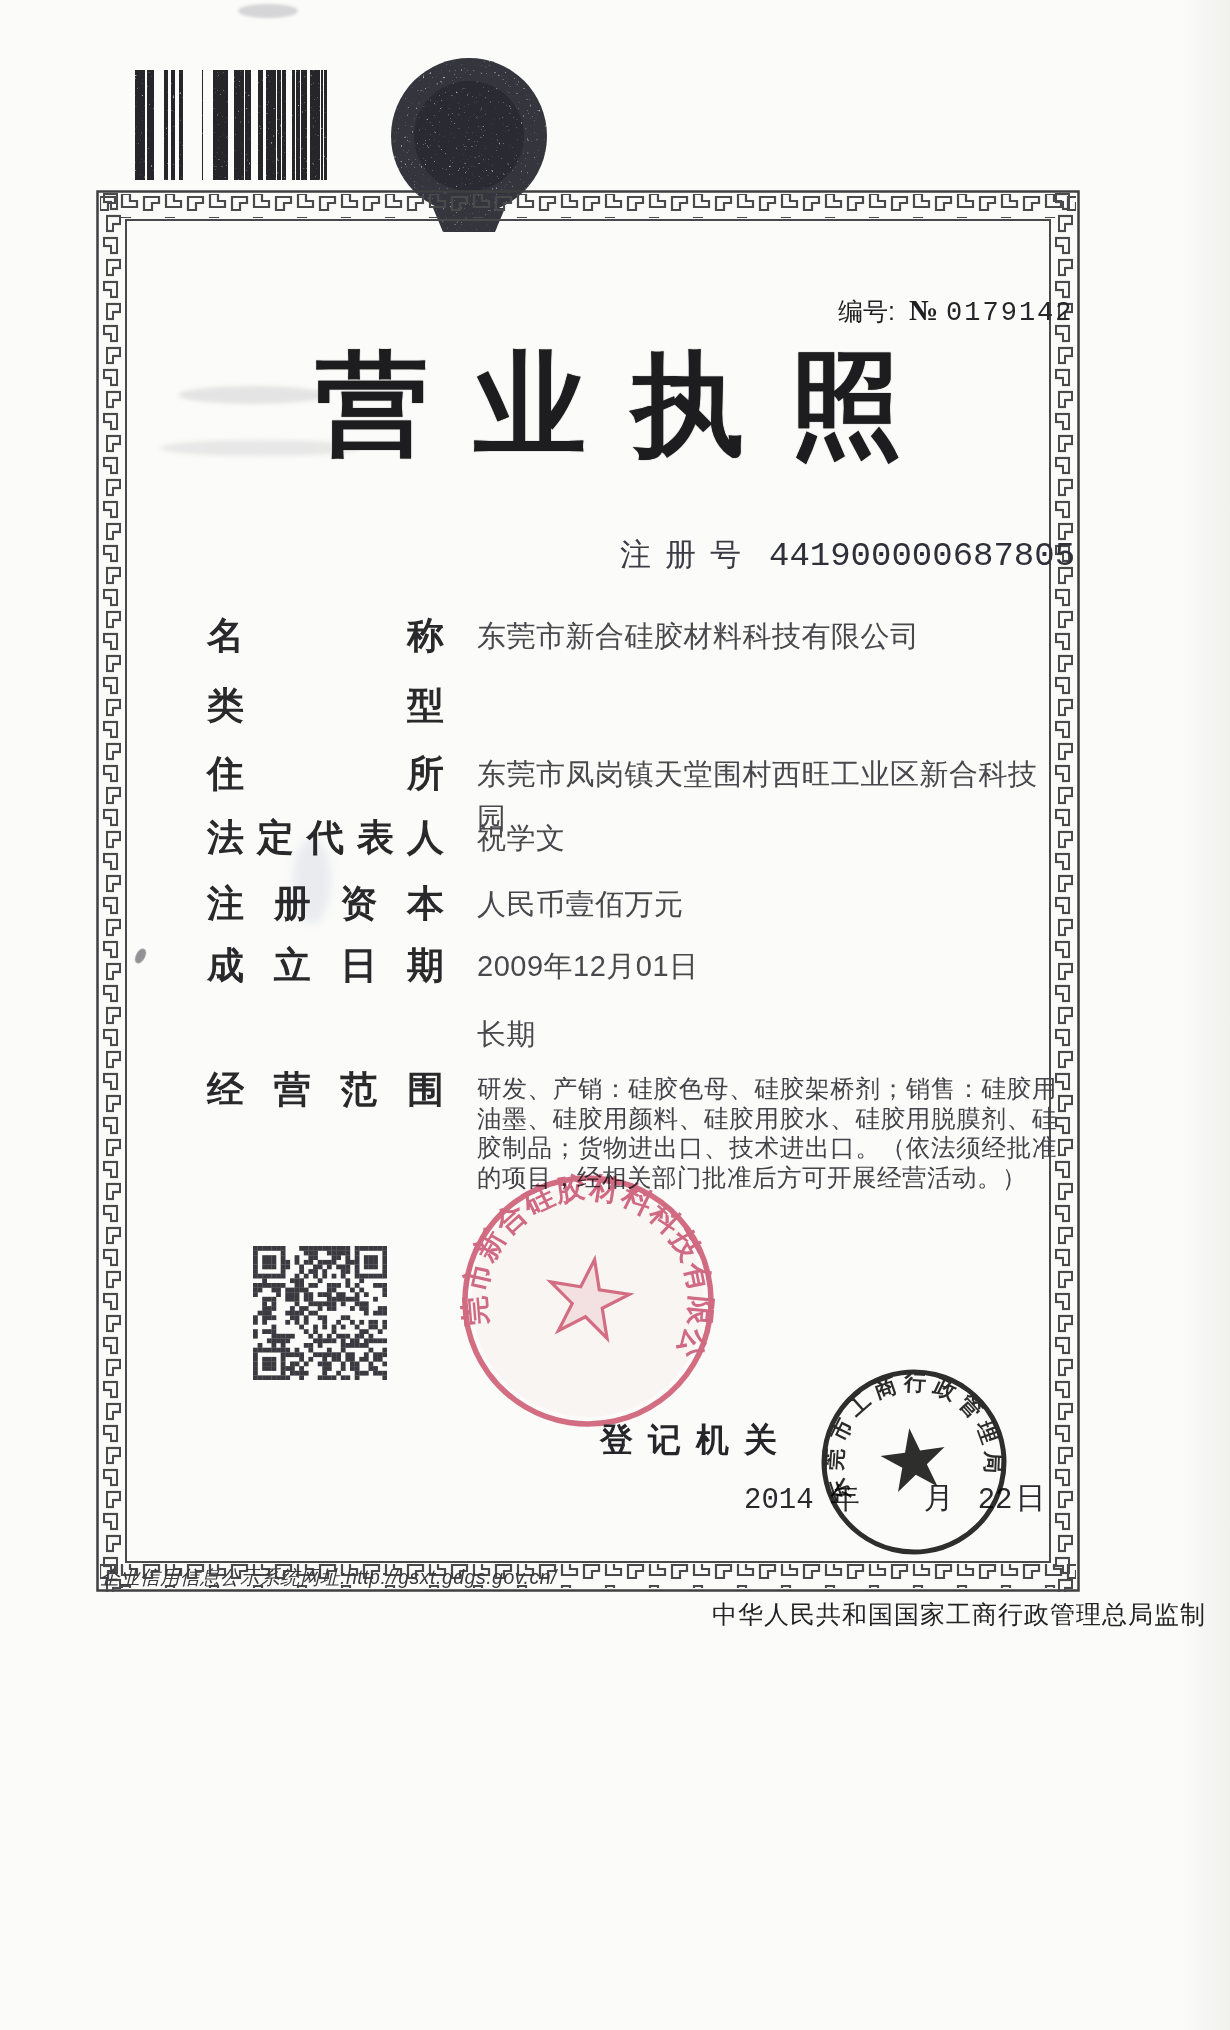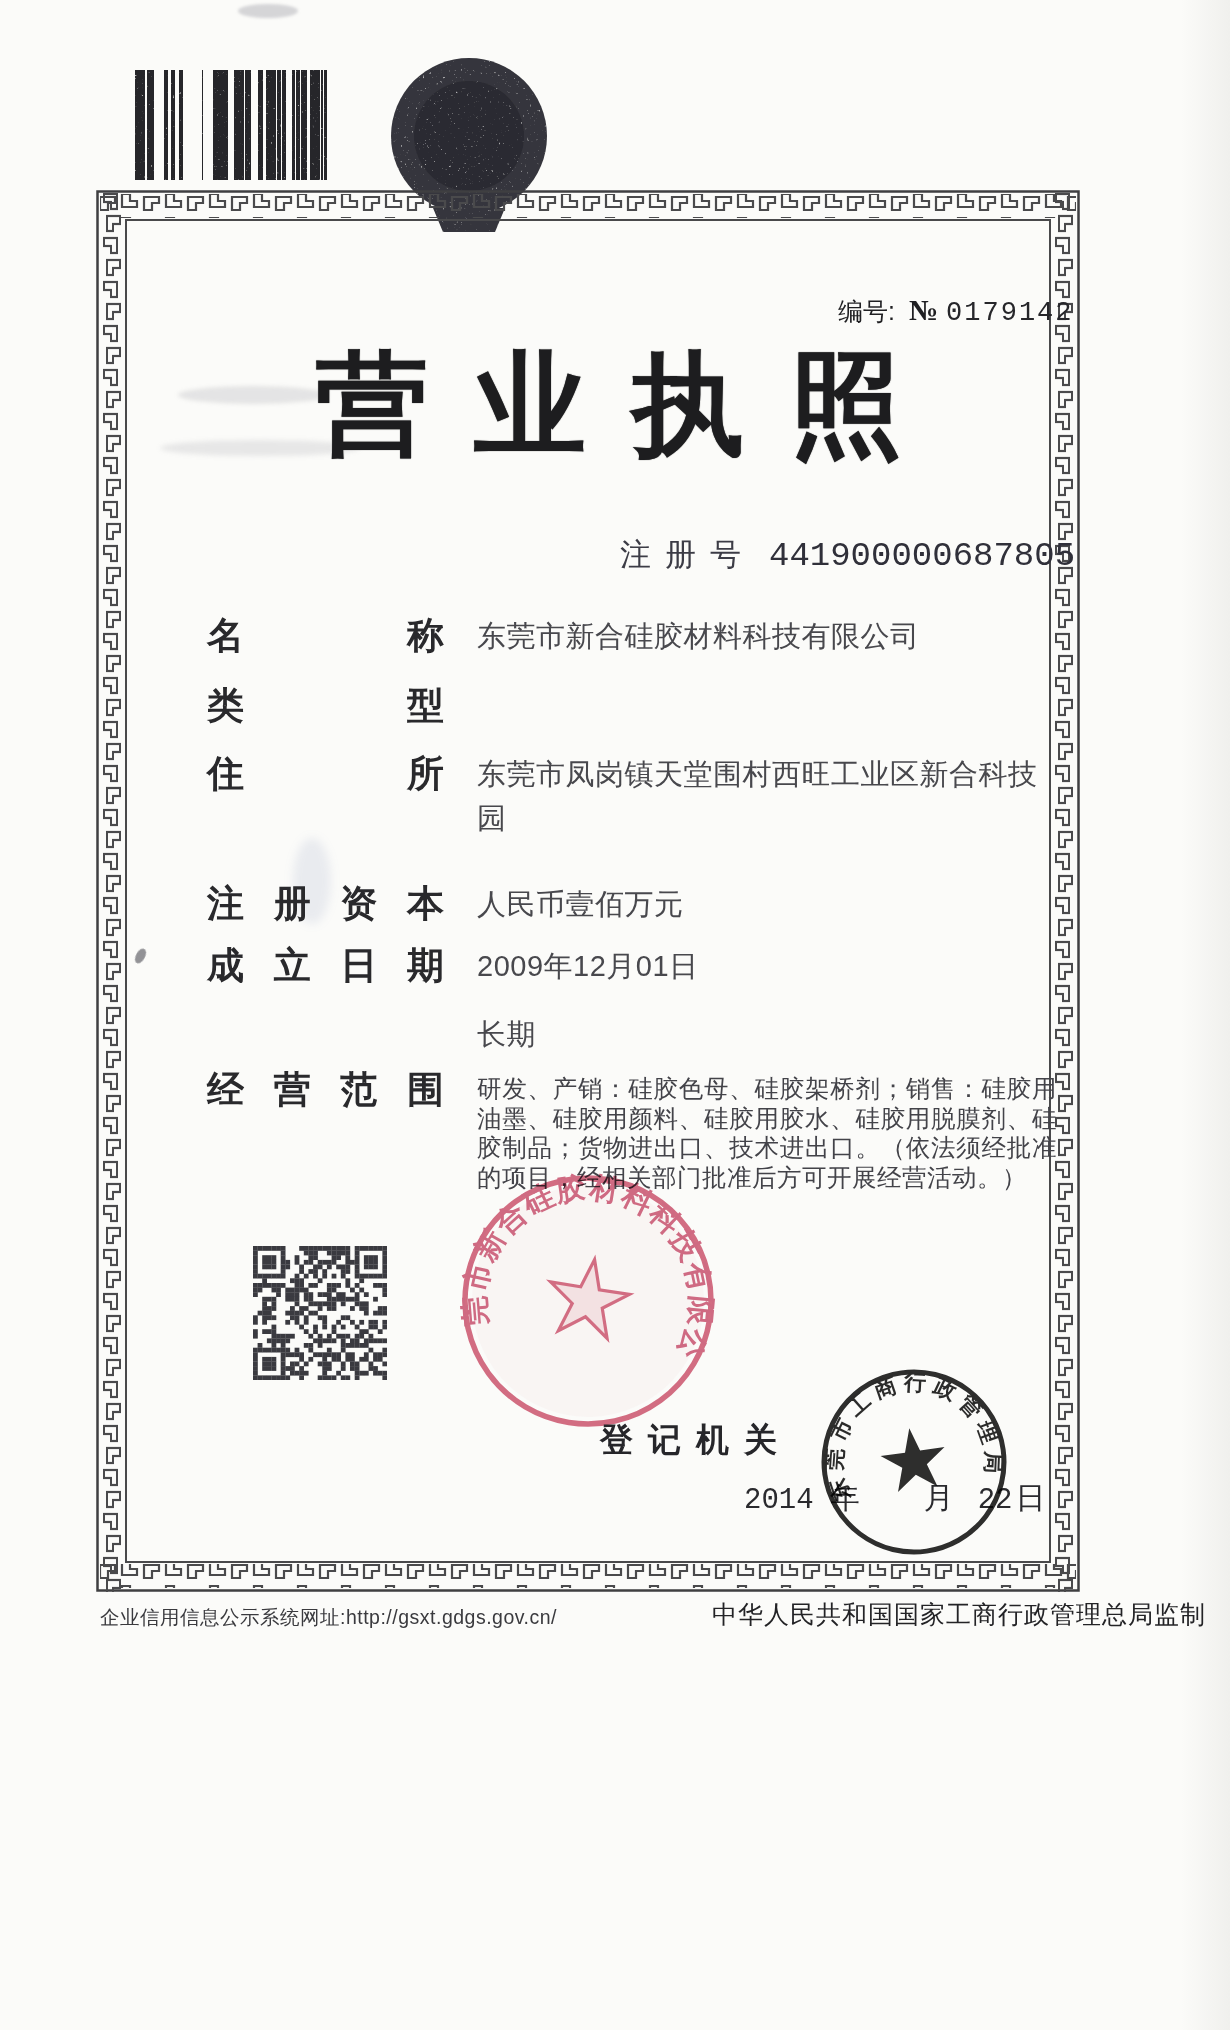--- a/index.html
+++ b/index.html
@@ -60,21 +60,21 @@
   
   .authority{left:600px; top:1418px; font-size:33px; font-weight:600; letter-spacing:15px; color:#26262a; white-space:nowrap;}
   .dateline{left:744px; top:1478px; font-size:30px; color:#2a2a2e; white-space:nowrap;}
   .dateline .num{font-family:"Liberation Mono","DejaVu Sans Mono",monospace; font-size:29px;}
   .dateline .y{margin-left:16px;}
   .dateline .m{margin-left:64px;}
   .dateline .d{margin-left:24px;}
   .dateline .ds{margin-left:3px;}
 
   
-  .footer-left{left:100px; top:1604px; font-size:19.5px; color:#3a3a3e; letter-spacing:0.5px;}
+  .footer-left{left:100px; top:1564px; font-size:19.5px; color:#3a3a3e; letter-spacing:0.5px;font-style:italic;}
   .footer-right{left:712px; top:1598px; font-size:25px; color:#232326; letter-spacing:1px;}
 
   
   .smudge{position:absolute; border-radius:50%; pointer-events:none;}
   .s1{left:178px; top:386px; width:150px; height:18px; background:rgba(110,110,125,.16); filter:blur(2px);}
   .s2{left:160px; top:440px; width:200px; height:16px; background:rgba(110,110,125,.14); filter:blur(2.5px);}
   .s3{left:293px; top:838px; width:38px; height:86px; background:rgba(95,105,165,.11); filter:blur(5px);}
   .s4{left:136px; top:948px; width:9px; height:16px; background:rgba(60,60,70,.55); border-radius:50%; transform:rotate(28deg); filter:blur(.5px);}
   .s5{left:238px; top:4px; width:60px; height:14px; background:rgba(100,100,115,.25); filter:blur(1.5px);}
 </style>
@@ -192,20 +192,24 @@
   <div class="row" style="top:614px">
     <div class="flabel">名称</div>
     <div class="fvalue">东莞市新合硅胶材料科技有限公司</div>
   </div>
   <div class="row" style="top:684px">
     <div class="flabel">类型</div>
   </div>
   <div class="row" style="top:752px">
     <div class="flabel">住所</div>
     <div class="fvalue">东莞市凤岗镇天堂围村西旺工业区新合科技园</div>
+  </div>
+  <div class="row" style="top:816px">
+    <div class="flabel">法定代表人</div>
+    <div class="fvalue">祝学文</div>
   </div>
   <div class="row" style="top:882px">
     <div class="flabel">注册资本</div>
     <div class="fvalue">人民币壹佰万元</div>
   </div>
   <div class="row" style="top:944px">
     <div class="flabel">成立日期</div>
     <div class="fvalue">2009年12月01日</div>
   </div>
   <div class="row" style="top:1012px">

